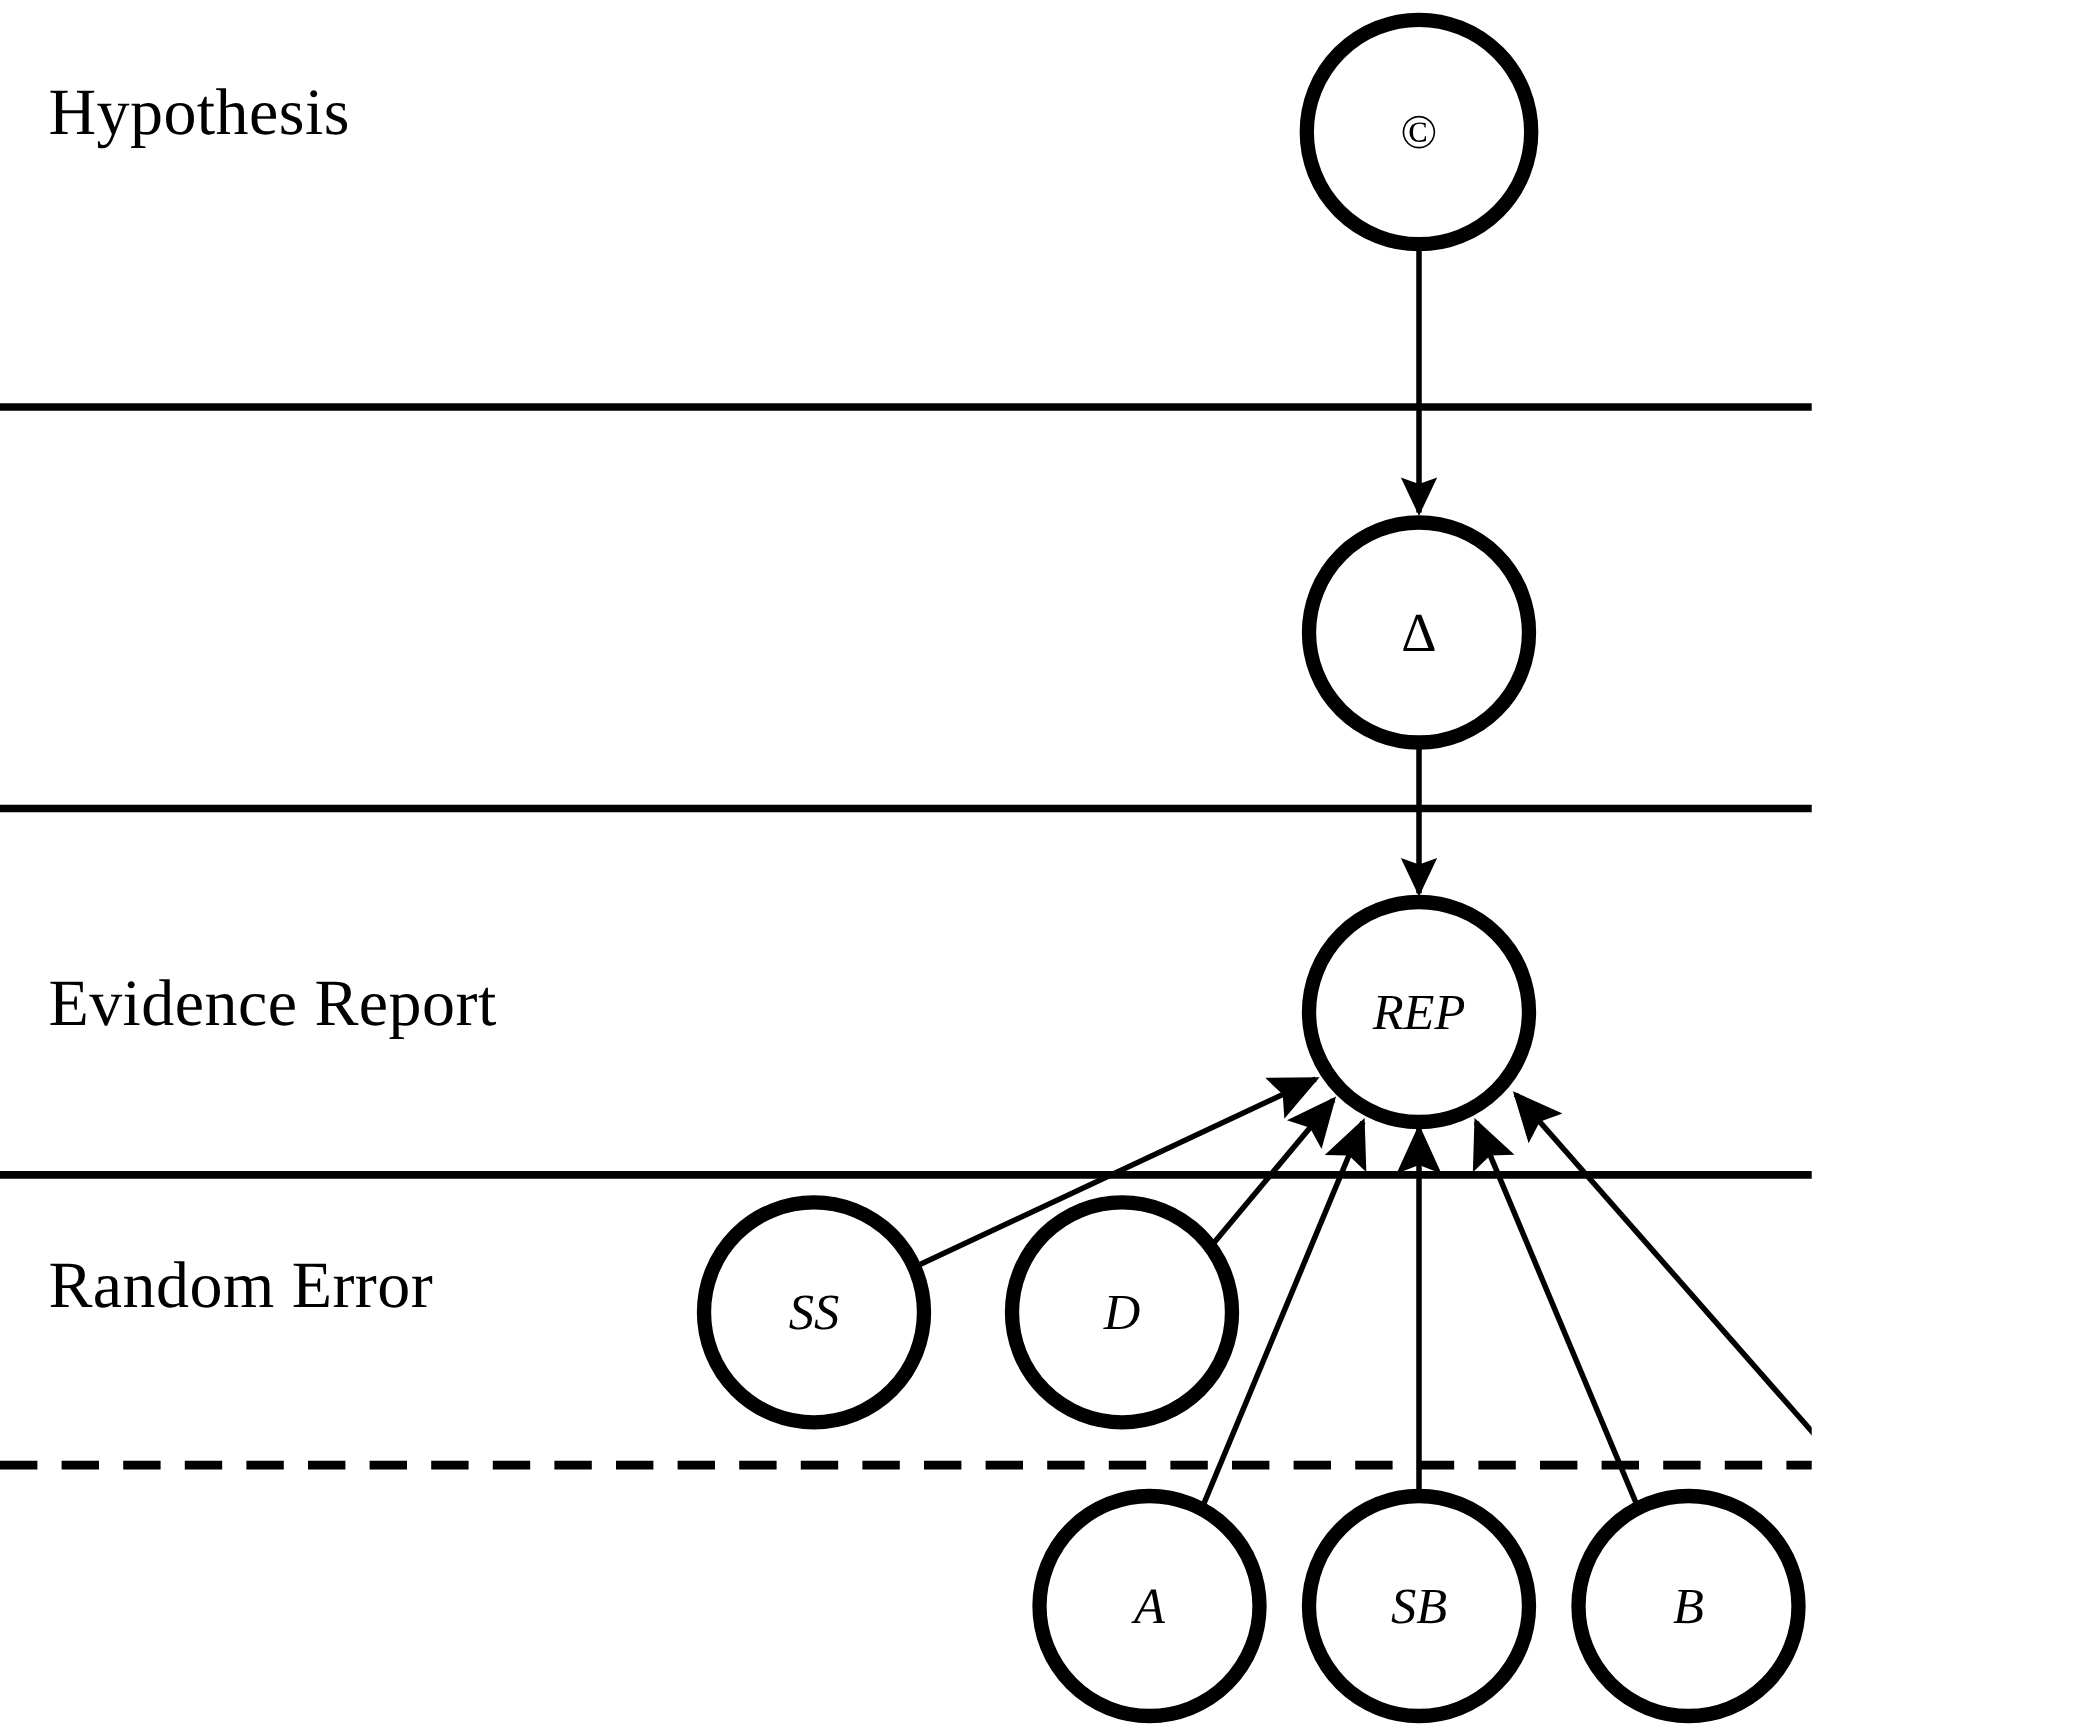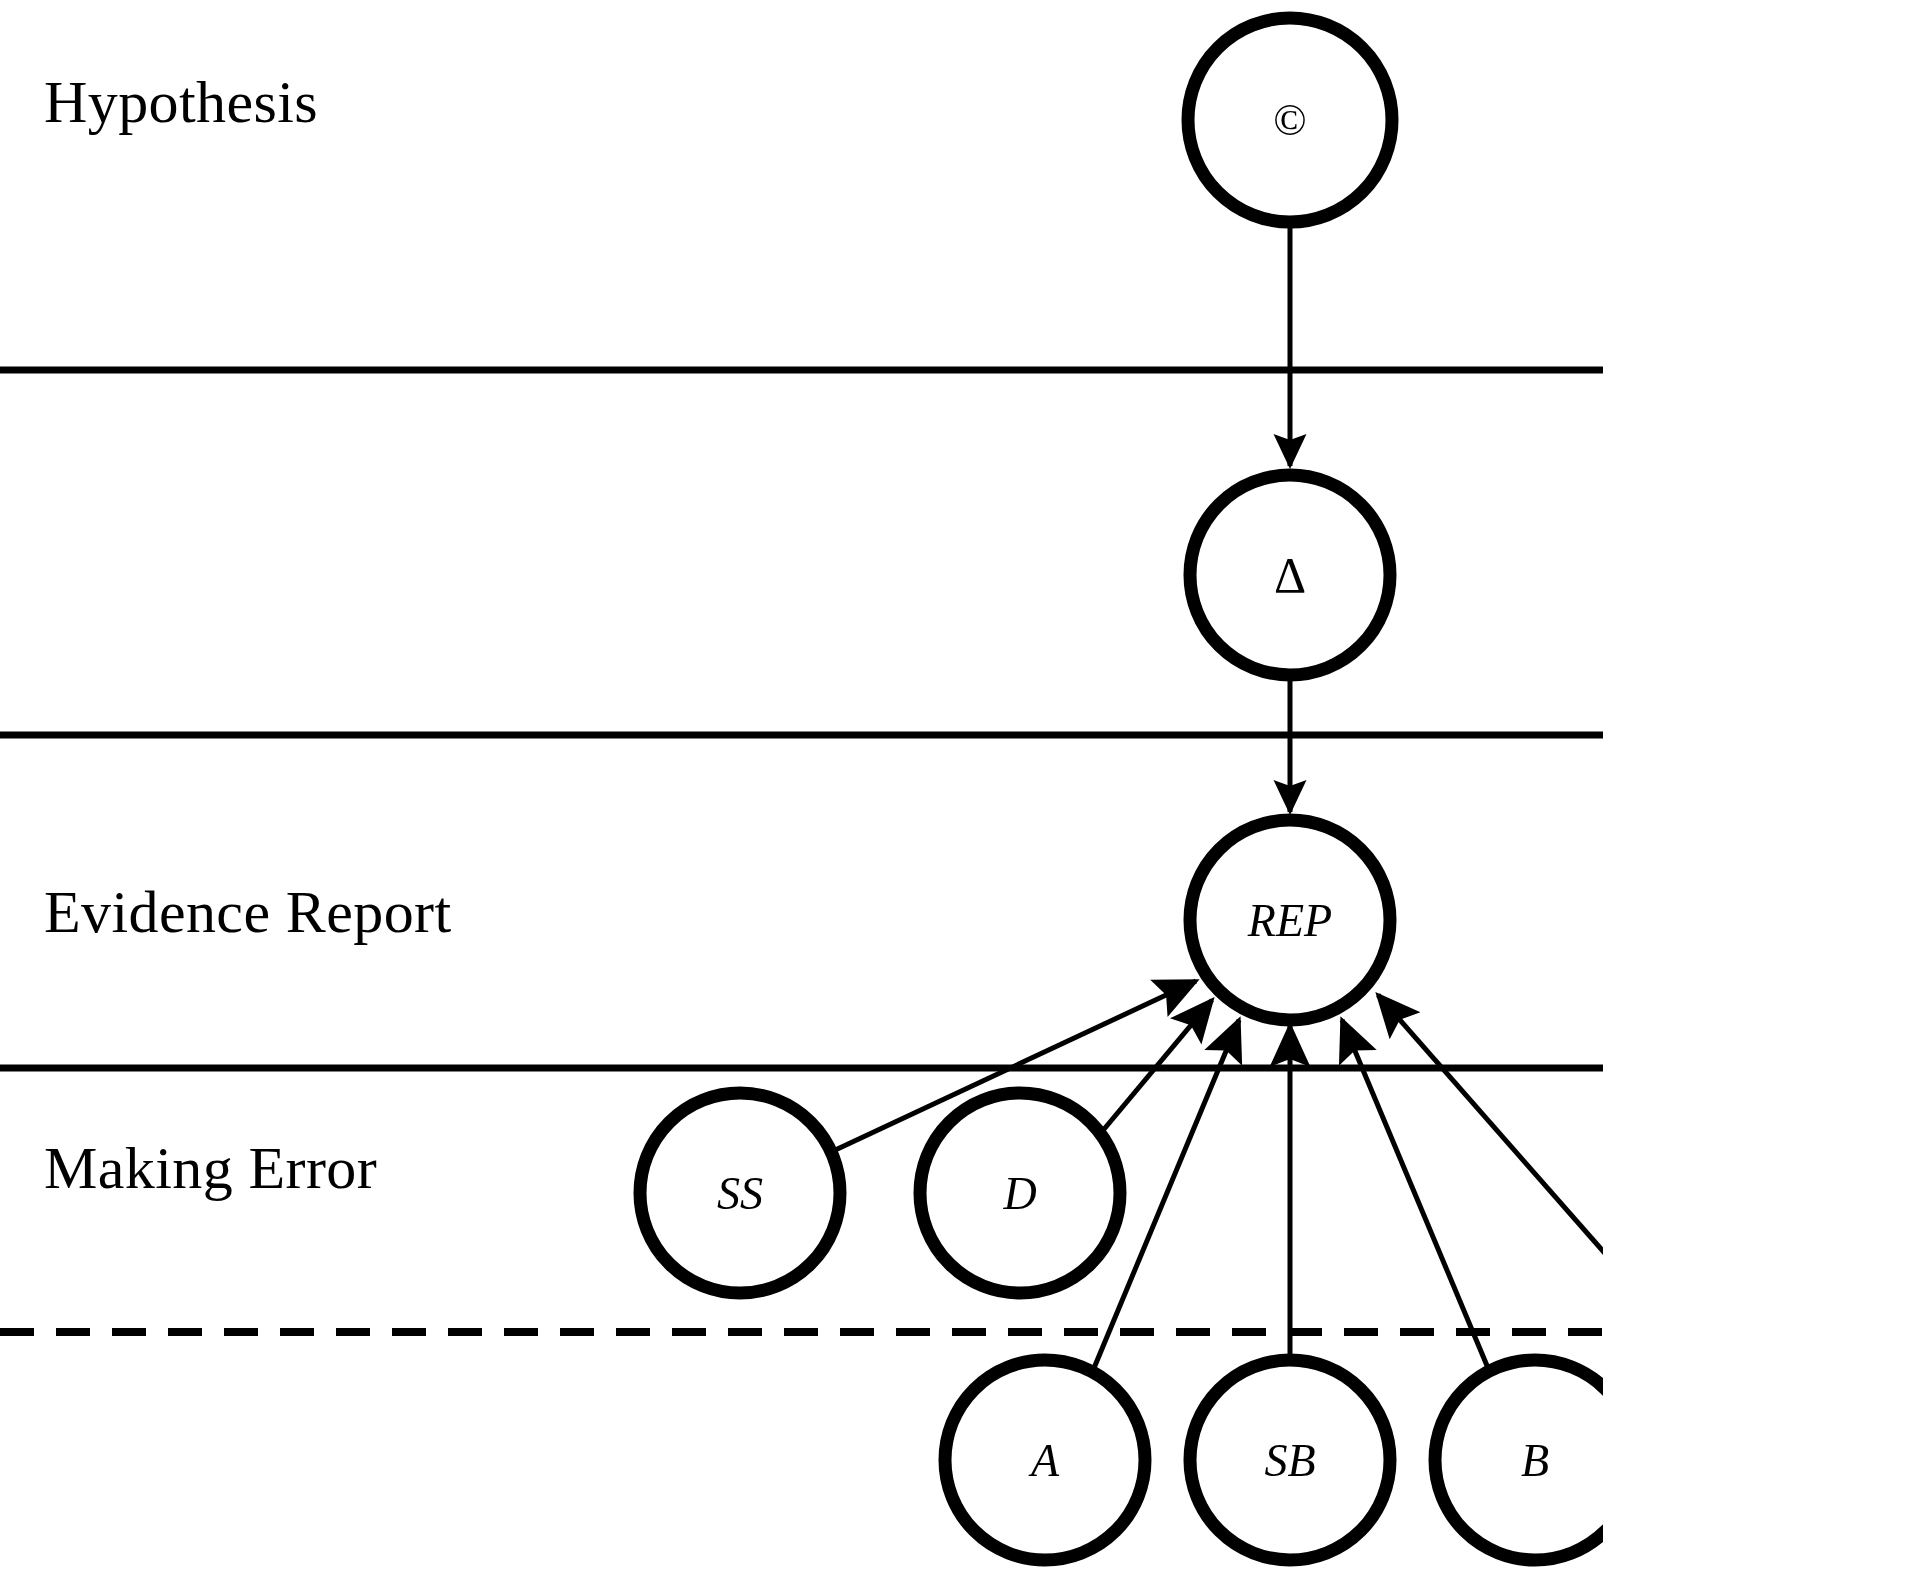--- a/index.html
+++ b/index.html
@@ -7,20 +7,21 @@
     padding: 0;
     background: #ffffff;
   }
   #canvas {
     position: relative;
     width: 1603px;
     height: 1578px;
     background: #ffffff;
     overflow: hidden;
     font-family: "Liberation Serif", "DejaVu Serif", serif;
+    padding-left: 44px;
   }
   #diagram-svg {
     position: absolute;
     left: 0;
     top: 0;
     width: 1909px;
     height: 1578px;
   }
   .row-label {
     position: absolute;
@@ -49,21 +50,21 @@
 </head>
 <body>
 
 <div id="canvas">
 
   <div class="row-label" style="left:44px; top:68px;">Hypothesis</div>
 
 
   <div class="row-label" style="left:44px; top:858px;margin-top:20px;">Evidence Report</div>
 
-  <div class="row-label" style="left:44px; top:1134px;">Making Error</div>
+  <div class="row-label" style="left:44px; top:1134px;">Random Error</div>
 
 
   <svg id="diagram-svg" viewBox="0 0 1909 1578">
     <defs>
       <marker id="arrowhead" markerWidth="9" markerHeight="9" refX="8.2" refY="4.5" orient="auto" markerUnits="strokeWidth">
         <path d="M0,0.4 L9,4.5 L0,8.6 L1.6,4.5 Z" fill="#000000"></path>
       </marker>
       <marker id="arrowheadBig" markerWidth="7" markerHeight="7" refX="6.4" refY="3.5" orient="auto" markerUnits="strokeWidth">
         <path d="M0,0.2 L7,3.5 L0,6.8 L1.2,3.5 Z" fill="#000000"></path>
       </marker>

